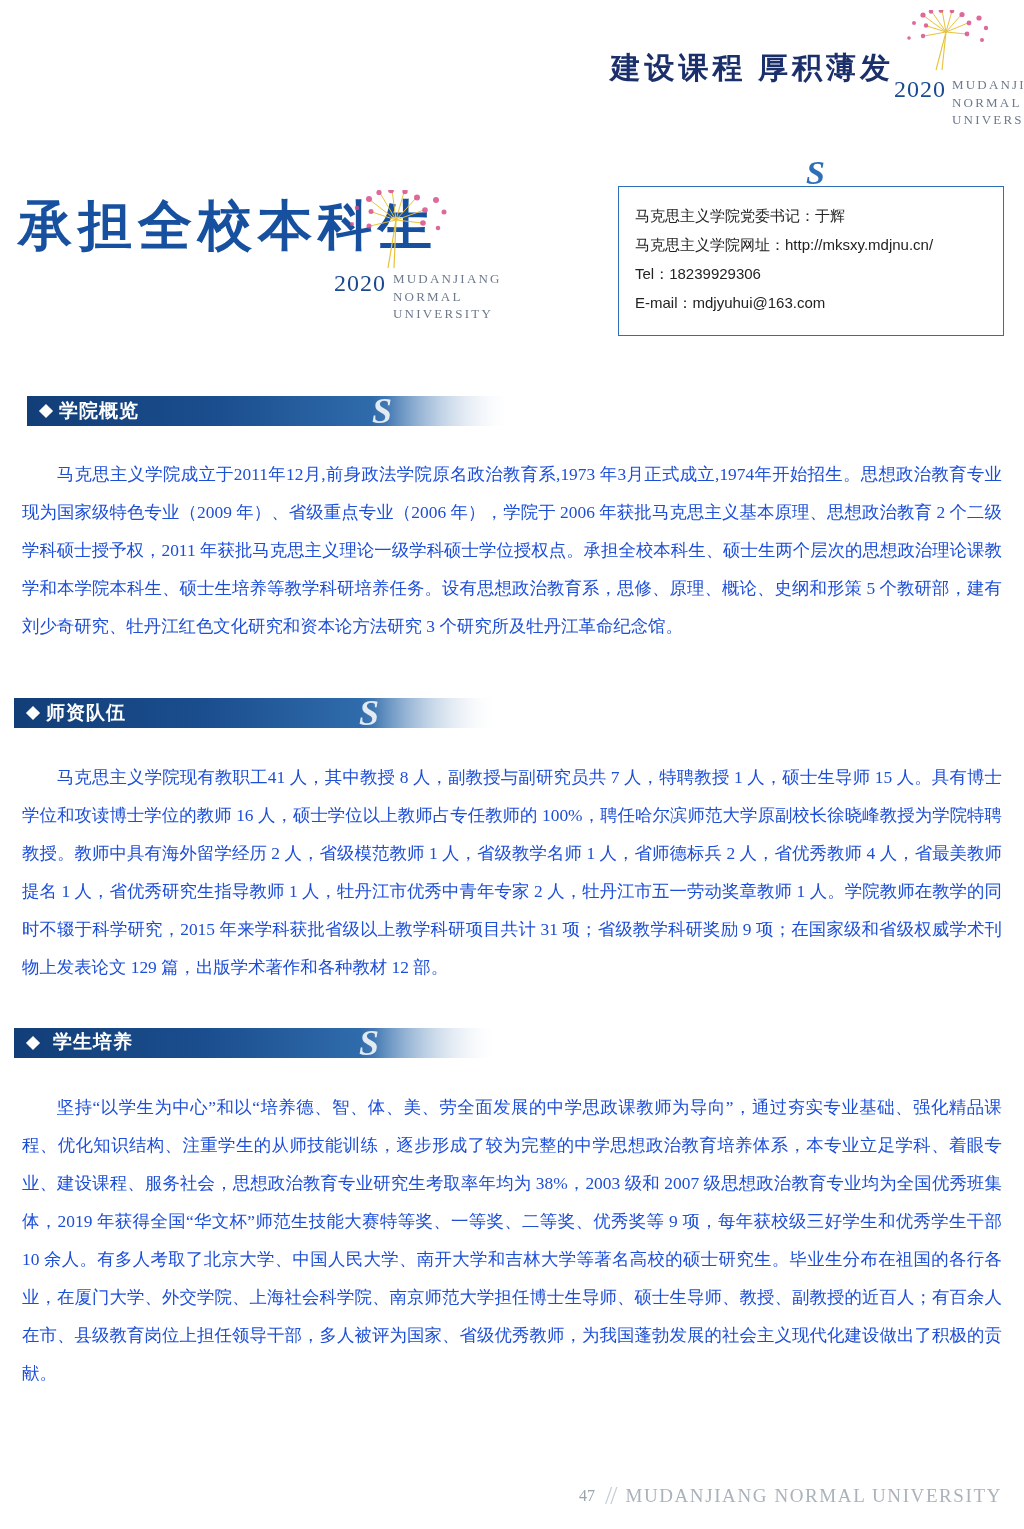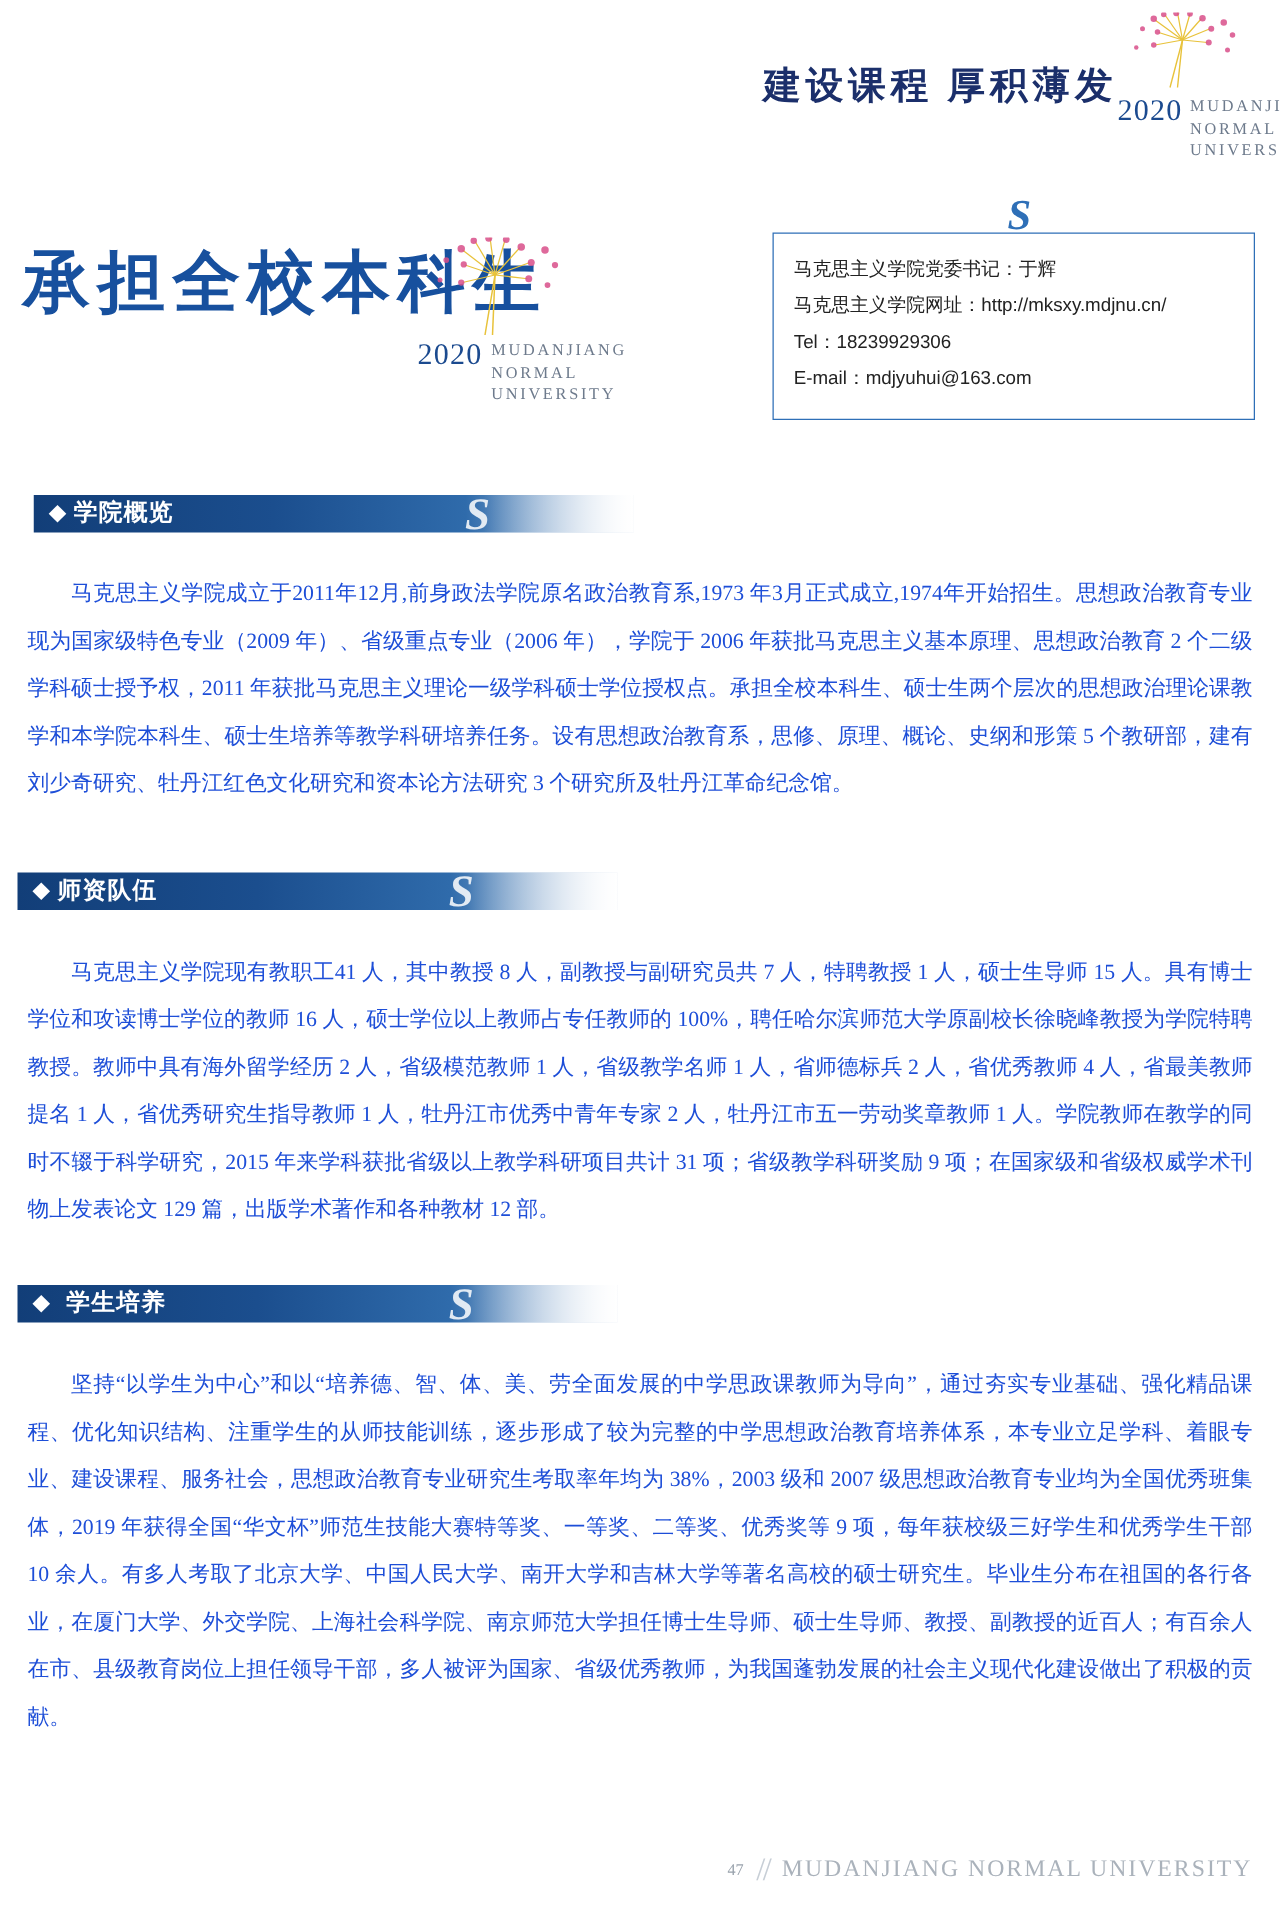--- a/index.html
+++ b/index.html
@@ -100,21 +100,21 @@
     text-indent:2em;
     font-family:"Liberation Serif", serif;
   }
 
   
   .footer {
     position:absolute; right:22px; bottom:18px;
     display:flex; align-items:center; gap:10px;
   }
   .footer-page {
-    font-size:13px; color:#9aa3ad; font-family:"Liberation Serif", serif;
+    font-size:16px; color:#9aa3ad; font-family:"Liberation Serif", serif;
   }
   .footer-slash {
     font-size:26px; color:#c7ced6; letter-spacing:-2px;
     font-family:"Liberation Serif", serif;
   }
   .footer-name {
     font-size:19px; color:#aab2bb; letter-spacing:1.6px;
     font-family:"Liberation Serif", serif;
   }
 </style>

